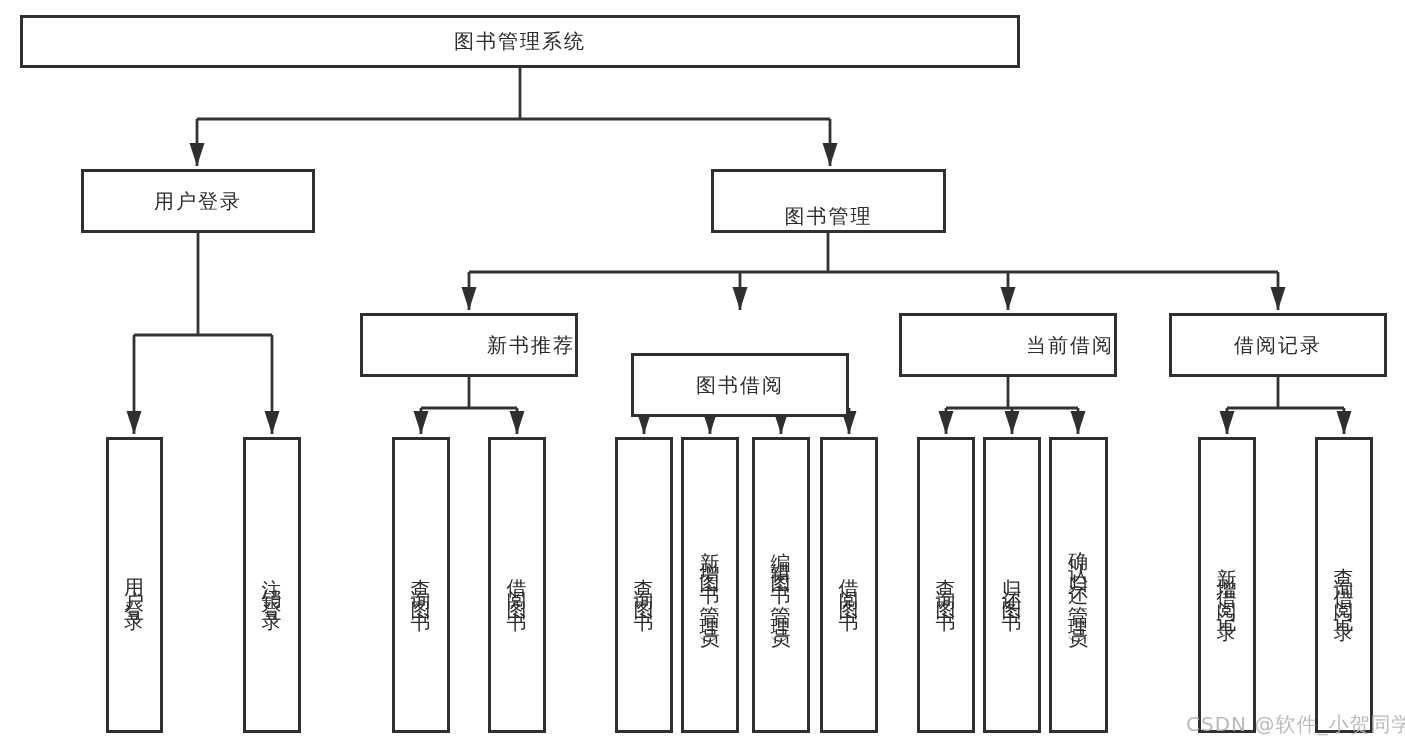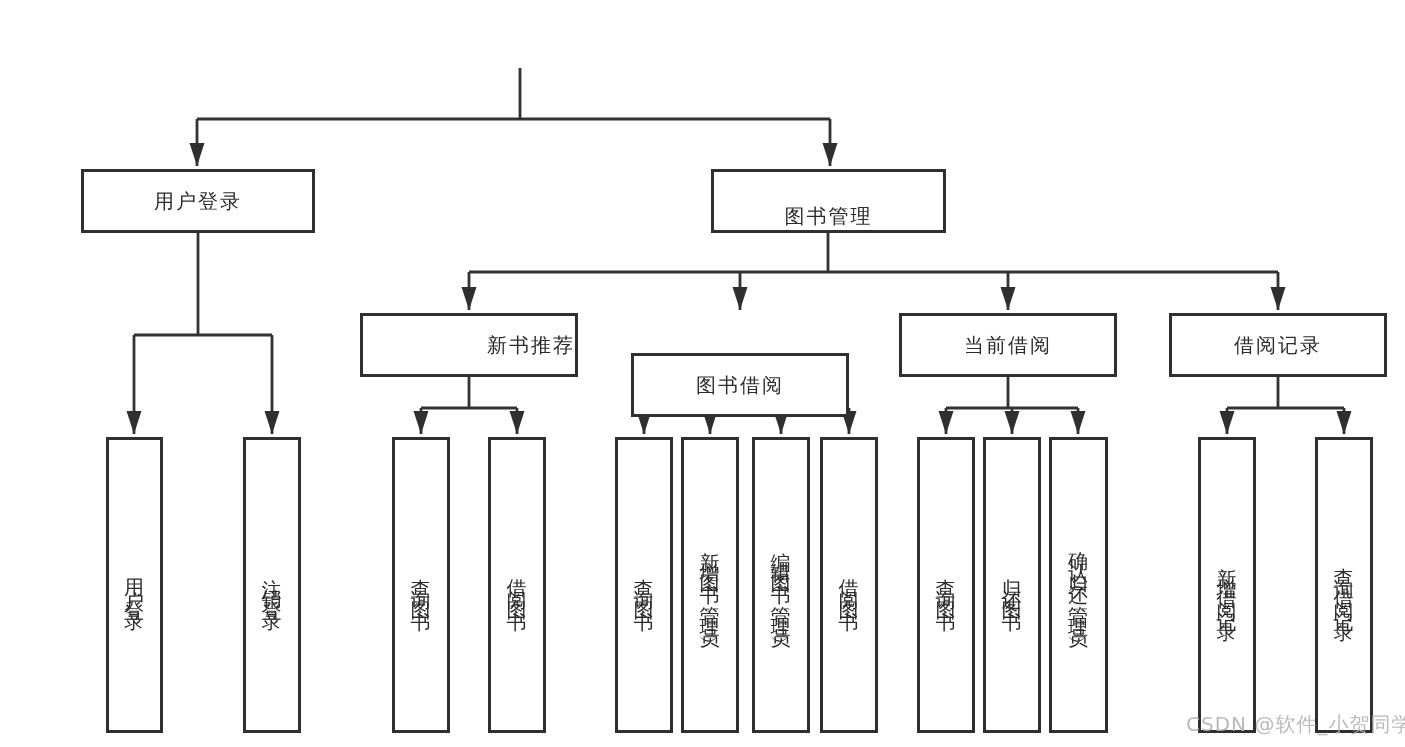--- a/index.html
+++ b/index.html
@@ -39,21 +39,21 @@
     font-size: 20px;
     letter-spacing: 11px;
     line-height: 1;
   }
   
   .n-root { left: 20px;  top: 15px;  width: 1000px; height: 53px; }
   .n-l2a  { left: 81px;  top: 169px; width: 234px;  height: 64px; }
   .n-l2b  { left: 711px; top: 169px; width: 235px;  height: 64px; align-items: flex-end; }
   .n-l3a  { left: 360px; top: 313px; width: 218px;  height: 64px; justify-content: flex-end; }
   .n-l3b  { left: 631px; top: 313px; width: 218px;  height: 64px; margin-top: 40px; }
-  .n-l3c  { left: 899px; top: 313px; width: 218px;  height: 64px; }
+  .n-l3c  { left: 899px; top: 313px; width: 218px;  height: 64px; justify-content: flex-end; }
   .n-l3d  { left: 1169px;top: 313px; width: 218px;  height: 64px; text-align: right; }
   
   .leaf { top: 437px; height: 296px; width: 58px; }
   .n-a1 { left: 106px; width: 57px; }
   .n-a2 { left: 243px; }
   .n-b1 { left: 392px; }
   .n-b2 { left: 488px; }
   .n-c1 { left: 615px; }
   .n-c2 { left: 681px; }
   .n-c3 { left: 752px; }
@@ -122,20 +122,23 @@
       <path d="M1012,408 V434" marker-end="url(#arw)"></path>
       <path d="M1078,408 V434" marker-end="url(#arw)"></path>
 
       <path d="M1278,377 V408"></path>
       <path d="M1227,408 H1344"></path>
       <path d="M1227,408 V434" marker-end="url(#arw)"></path>
       <path d="M1344,408 V434" marker-end="url(#arw)"></path>
     </g>
   </svg>
 
+  <div class="box h n-root">
+    <span>图书管理系统</span>
+  </div>
 
   <div class="box h n-l2a">
     <span>用户登录</span>
   </div>
   <div class="box h n-l2b">
     <span>图书管理</span>
   </div>
 
   <div class="box h n-l3a">
     <span>新书推荐</span>

